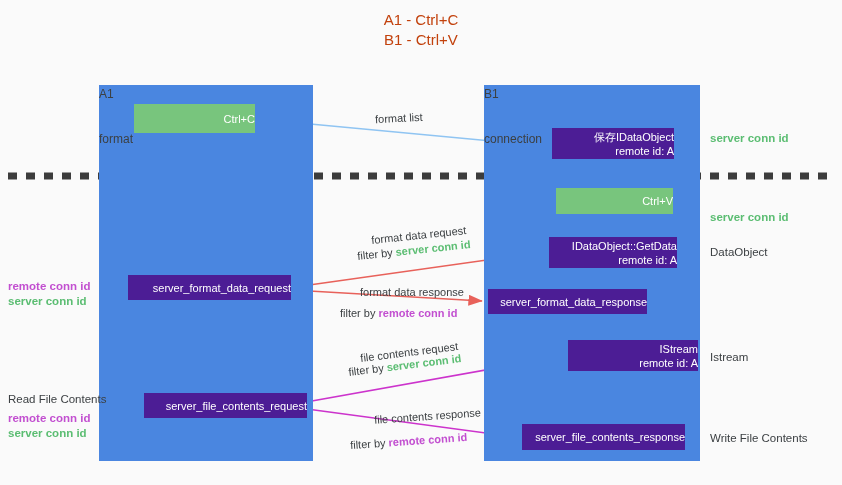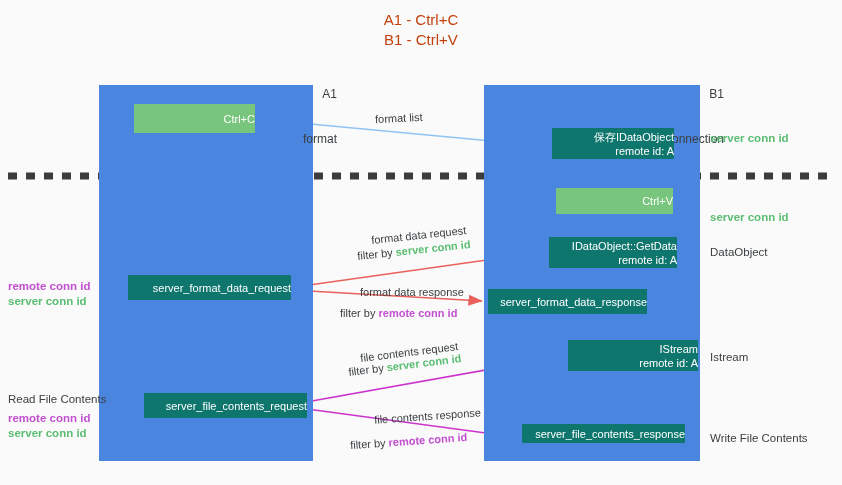--- a/index.html
+++ b/index.html
@@ -28,55 +28,54 @@
 
   .col {
     position: absolute;
     background: #4a86e0;
   }
   #col-a1 { left: 99px; top: 85px; width: 214px; height: 376px; }
   #col-b1 { left: 484px; top: 85px; width: 216px; height: 376px; }
 
   .col-header {
     position: absolute;
-    text-align: right;
+    text-align: left;
     font-size: 12px;
     line-height: 15px;
     color: #3c4043;
     white-space: pre;
-    margin-left: 24px;
   }
   #hdr-a1 { left: 99px; top: 57px; width: 214px; }
   #hdr-b1 { left: 484px; top: 57px; width: 216px; }
 
   .box {
     position: absolute;
     display: flex;
     flex-direction: column;
     align-items: flex-end;
     justify-content: center;
     color: #ffffff;
     font-size: 11px;
     line-height: 14px;
     text-align: center;
     box-sizing: border-box;
     white-space: nowrap;
   }
   .box.green  { background: #78c57d; }
-  .box.orange { background: #0f766e; }
+  .box.orange { background: #4c1d95; }
 
   #box-ctrlc   { left: 134px; top: 104px; width: 121px; height: 29px; }
   #box-ctrlv   { left: 556px; top: 188px; width: 117px; height: 26px; }
   #box-save    { left: 552px; top: 128px; width: 122px; height: 31px; }
   #box-getdata { left: 549px; top: 237px; width: 128px; height: 31px; }
   #box-istream { left: 568px; top: 340px; width: 130px; height: 31px; }
   #box-sfdreq  { left: 128px; top: 275px; width: 163px; height: 25px; }
   #box-sfdres  { left: 488px; top: 289px; width: 159px; height: 25px; padding-left: 46px; }
   #box-sfcreq  { left: 128px; top: 393px; width: 163px; height: 25px; margin-left: 16px; }
-  #box-sfcres  { left: 522px; top: 424px; width: 163px; height: 19px; }
+  #box-sfcres  { left: 522px; top: 424px; width: 163px; height: 26px; }
 
   .side-label {
     position: absolute;
     font-size: 11.5px;
     line-height: 15px;
     white-space: nowrap;
   }
   .green-txt  { color: #5bbd72; font-weight: bold; }
   .purple-txt { color: #c24fd0; font-weight: bold; }
   .plain-txt  { color: #3c4043; }

